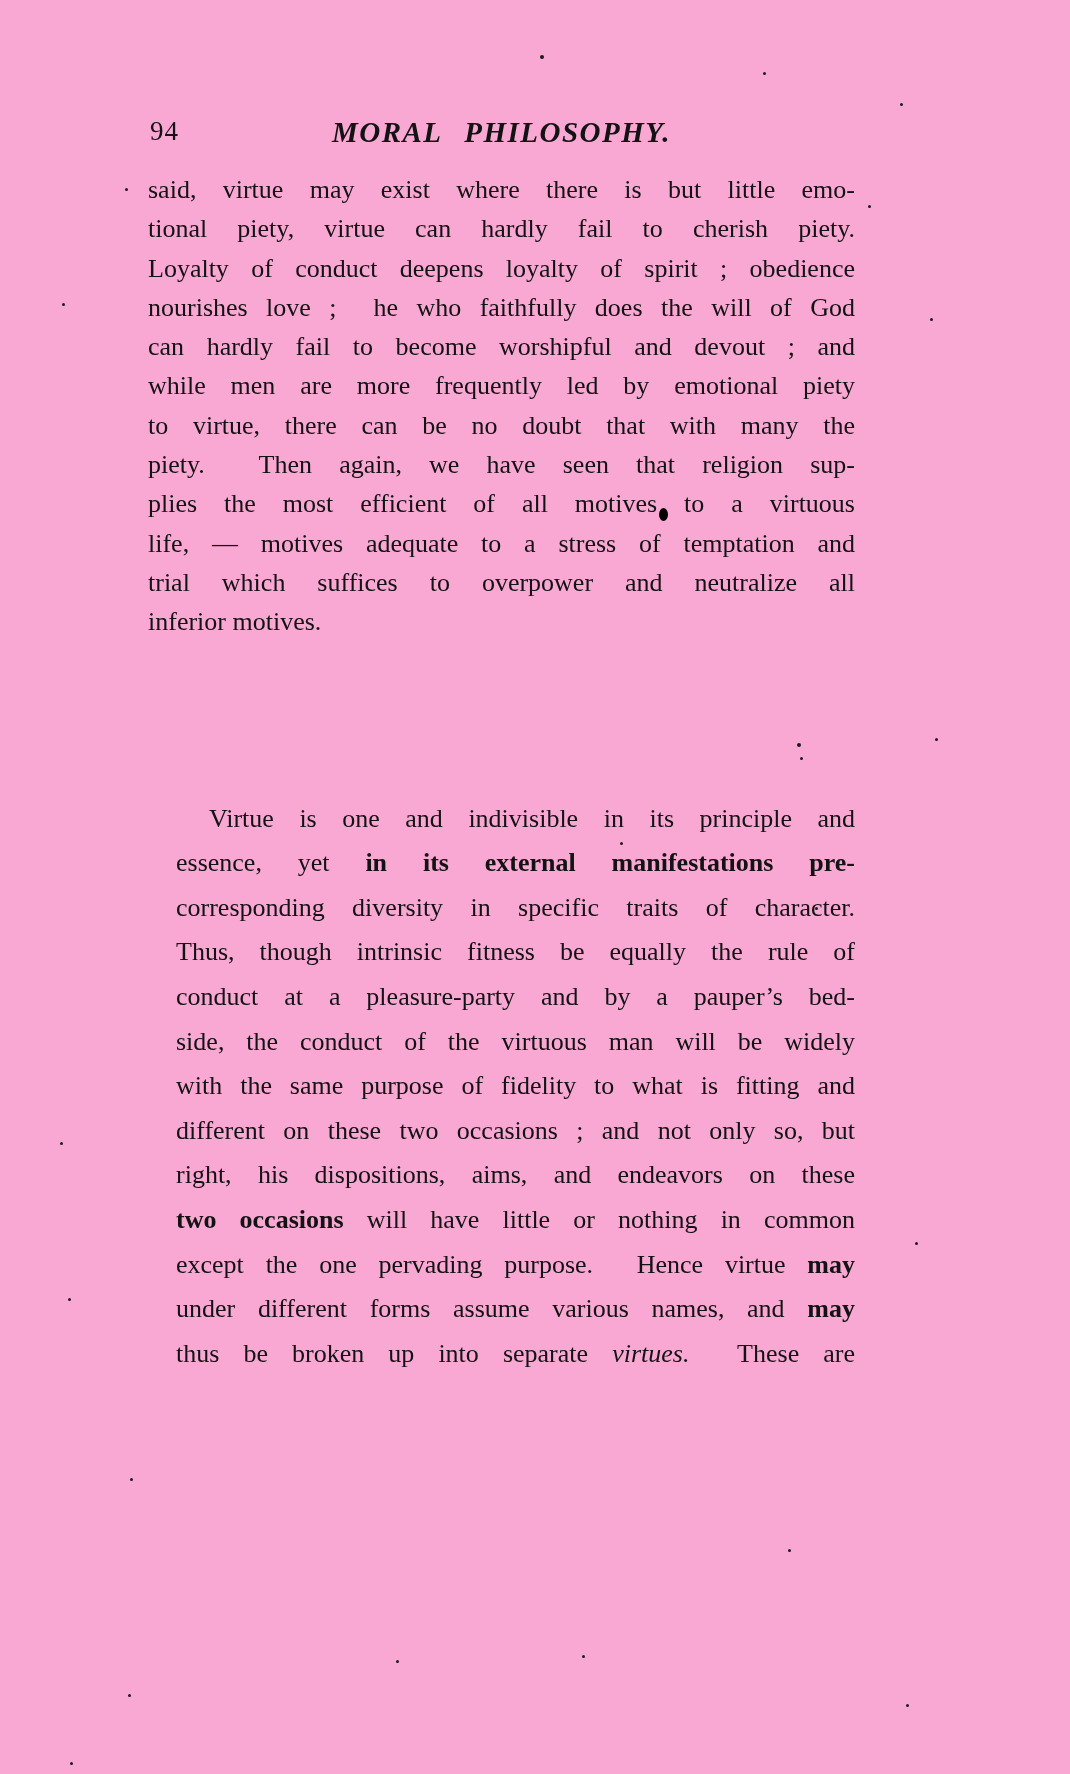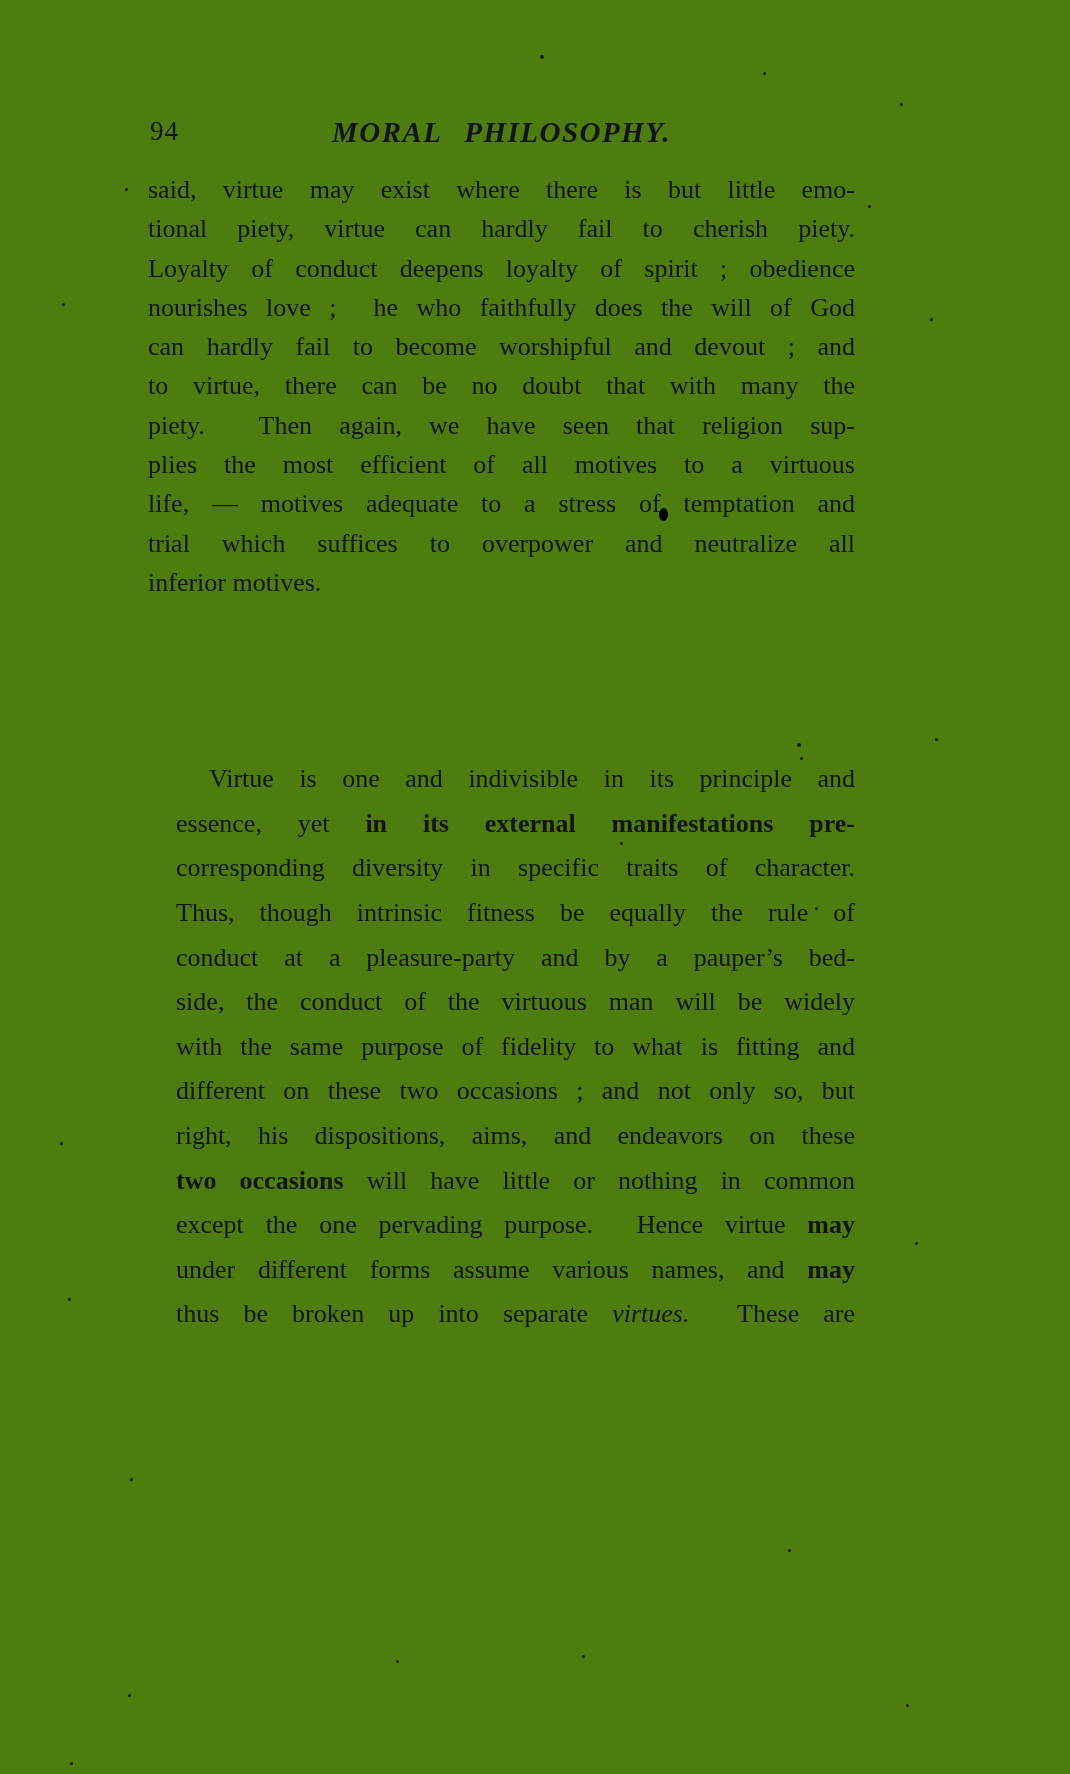--- a/index.html
+++ b/index.html
@@ -1,20 +1,20 @@
 <!DOCTYPE html>
 <html><head>
 <meta charset="utf-8">
 <style>
   html, body { margin: 0; padding: 0; background: #ffffff; }
   .page {
     position: relative;
     width: 1070px;
     height: 1774px;
-    background: #4d7c0f;
+    background: #f9a8d4;
     color: #131313;
     font-family: "Liberation Serif", serif;
     overflow: hidden;
   }
   .header {
     position: absolute;
     top: 114px;
     left: 148px;
     width: 707px;
     height: 36px;
@@ -71,20 +71,21 @@
     <div class="page-title">MORAL PHILOSOPHY.</div>
   </div>
 
   <div class="text-body">
       <div class="para para-0">
         <div class="line"><span class="seg-n">said, virtue may exist where there is but little emo-</span></div>
         <div class="line"><span class="seg-n">tional piety, virtue can hardly fail to cherish piety.</span></div>
         <div class="line"><span class="seg-n">Loyalty of conduct deepens loyalty of spirit ; obedience</span></div>
         <div class="line"><span class="seg-n">nourishes love ;&nbsp; he who faithfully does the will of God</span></div>
         <div class="line"><span class="seg-n">can hardly fail to become worshipful and devout ; and</span></div>
+        <div class="line"><span class="seg-n">while men are more frequently led by emotional piety</span></div>
         <div class="line"><span class="seg-n">to virtue, there can be no doubt that with many the</span></div>
         <div class="line"><span class="seg-n">piety.&nbsp; Then again, we have seen that religion sup-</span></div>
         <div class="line"><span class="seg-n">plies the most efficient of all motives to a virtuous</span></div>
         <div class="line"><span class="seg-n">life, — motives adequate to a stress of temptation and</span></div>
         <div class="line"><span class="seg-n">trial which suffices to overpower and neutralize all</span></div>
         <div class="line no-stretch"><span class="seg-n">inferior motives.</span></div>
       </div>
       <div class="para para-1 indent">
         <div class="line"><span class="seg-n">Virtue is one and indivisible in its principle and</span></div>
         <div class="line"><span class="seg-n">essence, yet </span><span class="seg-b">in its external manifestations pre-</span></div>

